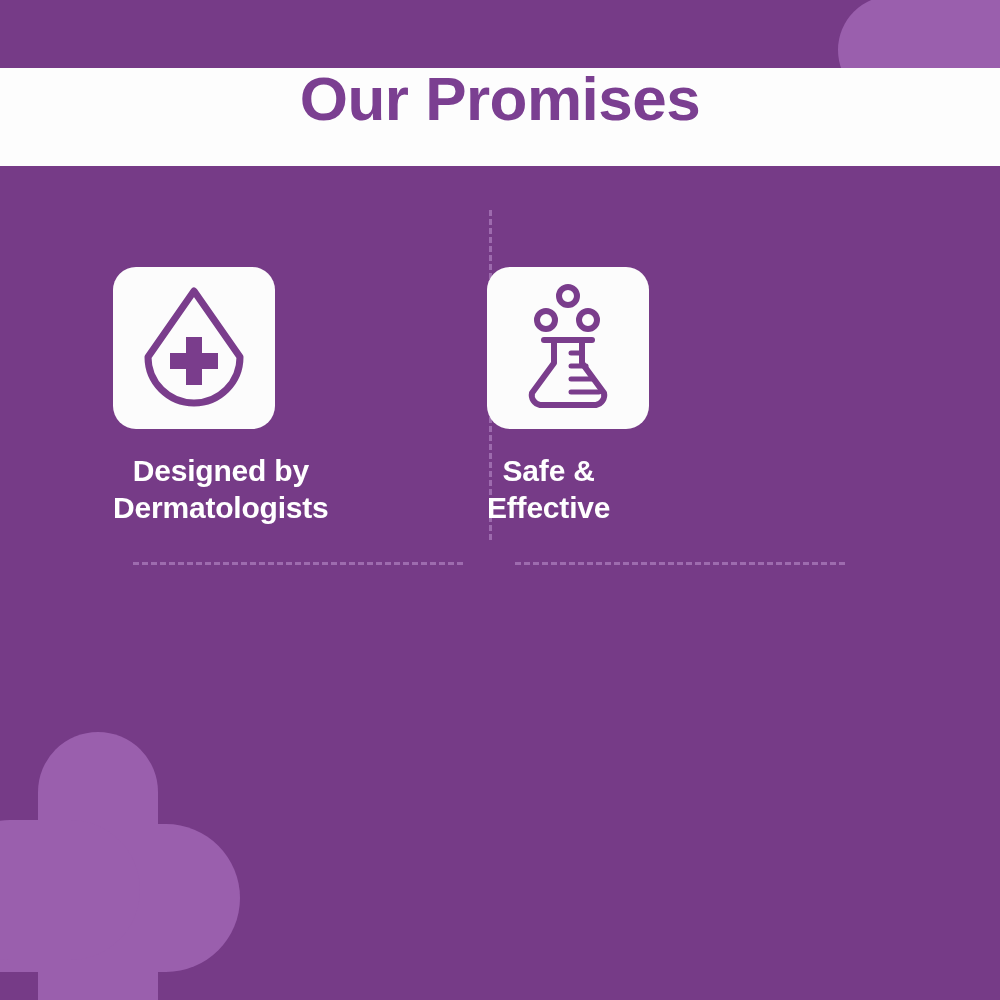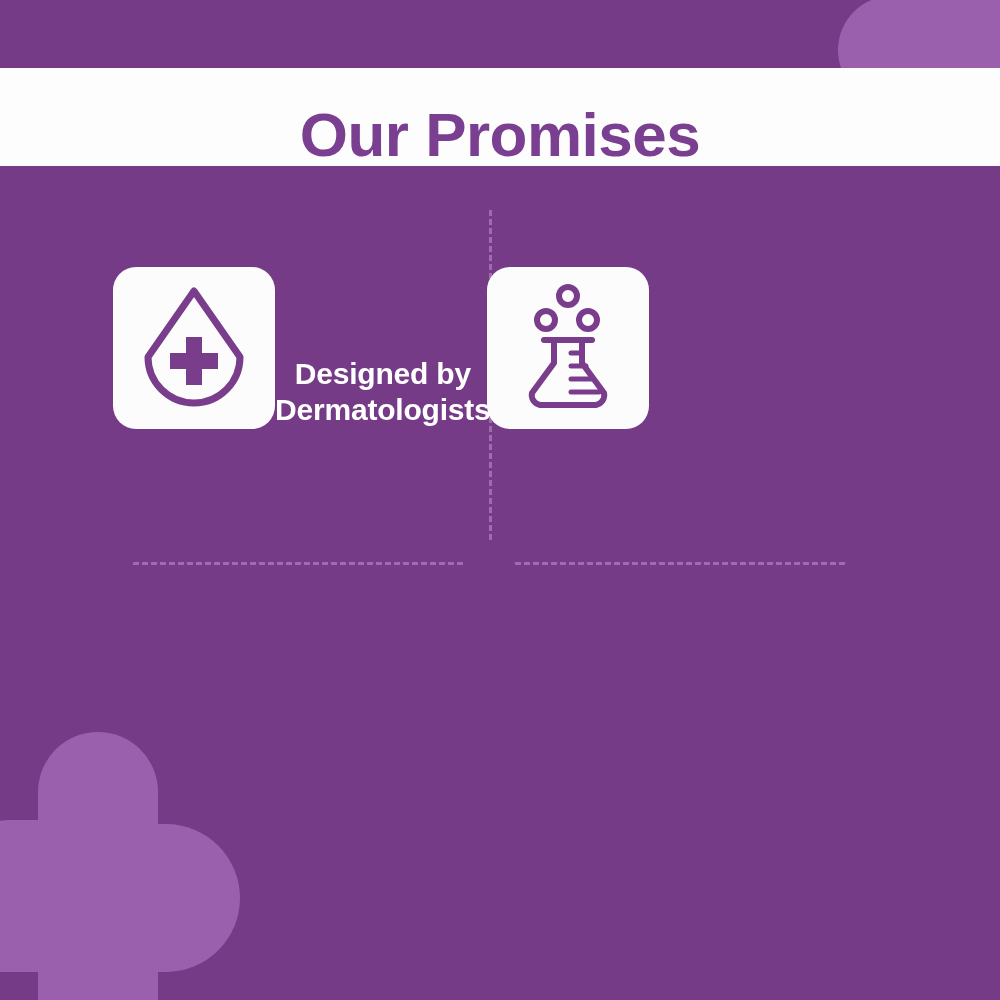--- a/index.html
+++ b/index.html
@@ -62,21 +62,21 @@
 
   
   .header-band {
     position: absolute;
     left: 0;
     top: 68px;
     width: 1000px;
     height: 98px;
     background: #FDFDFD;
     display: flex;
-    align-items: flex-end;
+    align-items: flex-start;
     justify-content: center;
     z-index: 5;
   }
   .header-title {
     color: #7B3F91;
     font-size: 62px;
     font-weight: bold;
     letter-spacing: -0.5px;
     line-height: 1;
     white-space: nowrap;
@@ -88,22 +88,22 @@
     left: 0;
     top: 166px;
     width: 1000px;
     height: 834px;
     z-index: 3;
   }
 
   .promise {
     position: absolute;
     display: flex;
-    flex-direction: row;
-    align-items: flex-end;
+    flex-direction: column;
+    align-items: flex-start;
   }
   .promise-1 { left: 113px; top: 101px; width: 400px; }
   .promise-2 { left: 487px; top: 101px; width: 360px; }
   .promise-3 { left: 290px; top: 441px; width: 400px; }
 
   .icon-card {
     width: 162px;
     height: 162px;
     background: #FCFCFC;
     border-radius: 23px;
@@ -205,17 +205,19 @@
 
             <path d="M42 58 V80 L20 110 A10 10 0 0 0 28 122 H84 A10 10 0 0 0 92 110 L70 80 V58" stroke="#7A3D8C" stroke-width="6" fill="none" stroke-linejoin="round"></path>
 
             <line x1="59" y1="70" x2="70" y2="70" stroke="#7A3D8C" stroke-width="5" stroke-linecap="round"></line>
             <line x1="59" y1="83" x2="74" y2="83" stroke="#7A3D8C" stroke-width="5" stroke-linecap="round"></line>
             <line x1="59" y1="96" x2="81" y2="96" stroke="#7A3D8C" stroke-width="5" stroke-linecap="round"></line>
             <line x1="59" y1="109" x2="87" y2="109" stroke="#7A3D8C" stroke-width="5" stroke-linecap="round"></line>
           </svg>
         </span>
       </div>
+      <div class="promise-label">Safe &amp;
+Effective</div>
     </div>
 
 
   </div>
 </div>
 
 </body></html>

